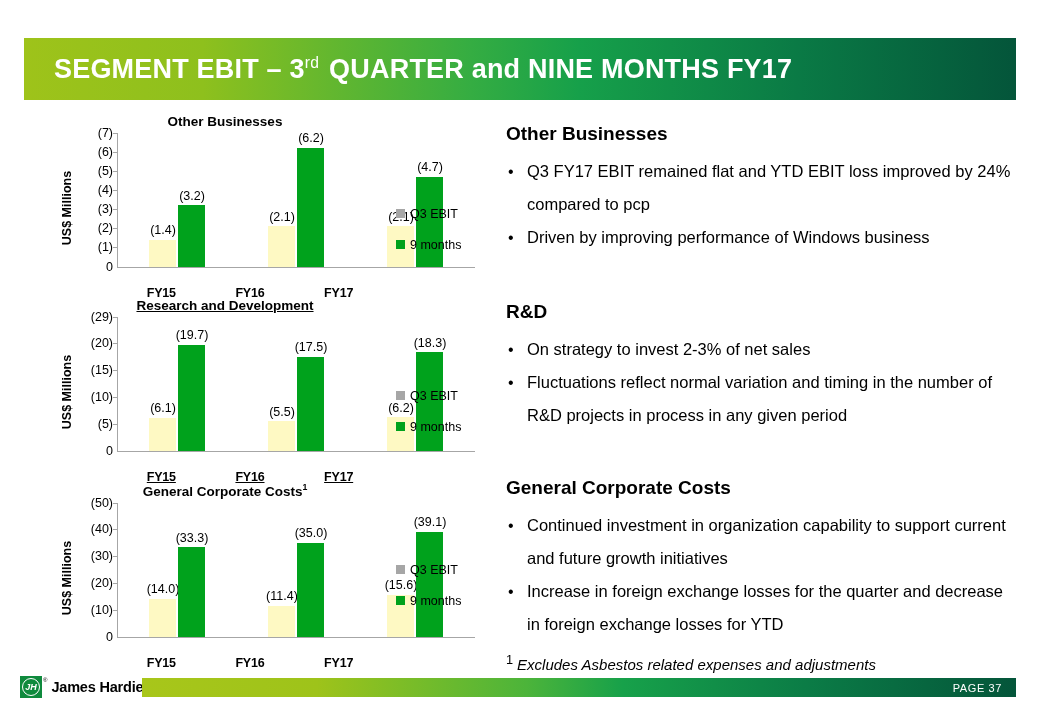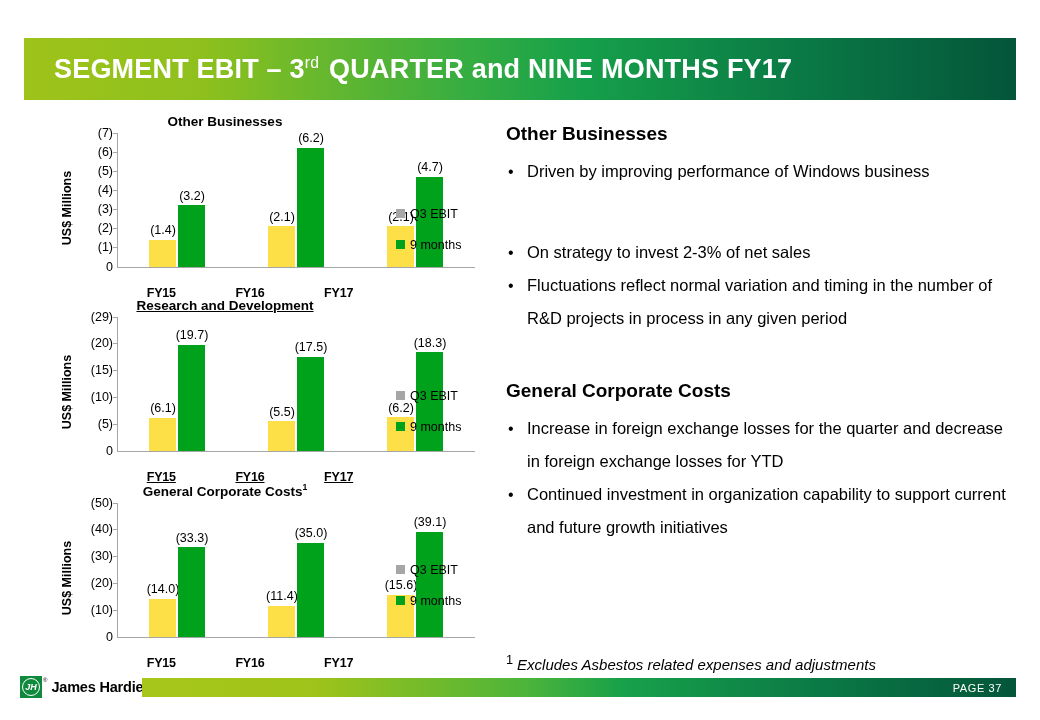--- a/index.html
+++ b/index.html
@@ -131,21 +131,21 @@
     display: flex;
     align-items: flex-end;
     justify-content: center;
     gap: 2px;
     width: 33%;
   }
   .bar {
     position: relative;
     width: 27px;
   }
-  .bar.q3 { background: #fde047; }
+  .bar.q3 { background: #fef9c3; }
   .bar.nine { background: #00a21c; }
   .bar .val {
     position: absolute;
     bottom: 100%;
     left: 50%;
     transform: translateX(-50%);
     font-size: 12.5px;
     line-height: 1;
     margin-bottom: 3px;
     white-space: nowrap;
@@ -515,34 +515,36 @@
         <div class="cat">FY17</div>
       </div>
     <div class="legend-spacer"></div>
   </div>
 </div>
 
 <div id="right-col">
   <div class="section" id="sec-0">
     <h2>Other Businesses</h2>
     <ul class="bullets">
+      <li>Q3 FY17 EBIT remained flat and YTD EBIT loss improved by 24% compared to pcp</li>
       <li>Driven by improving performance of Windows business</li>
     </ul>
   </div>
   <div class="section" id="sec-1">
+    <h2>R&amp;D</h2>
     <ul class="bullets">
       <li>On strategy to invest 2-3% of net sales</li>
       <li>Fluctuations reflect normal variation and timing in the number of R&amp;D projects in process in any given period</li>
     </ul>
   </div>
   <div class="section" id="sec-2">
     <h2>General Corporate Costs</h2>
     <ul class="bullets">
+      <li>Continued investment in organization capability to support current and future growth initiatives</li>
       <li>Increase in foreign exchange losses for the quarter and decrease in foreign exchange losses for YTD</li>
-      <li>Continued investment in organization capability to support current and future growth initiatives</li>
     </ul>
   </div>
 </div>
 
 <div id="footnote">
   <sup>1</sup><span>Excludes Asbestos related expenses and adjustments</span>
 </div>
 
 <div id="footer-logo">
   <div id="logo-mark">

